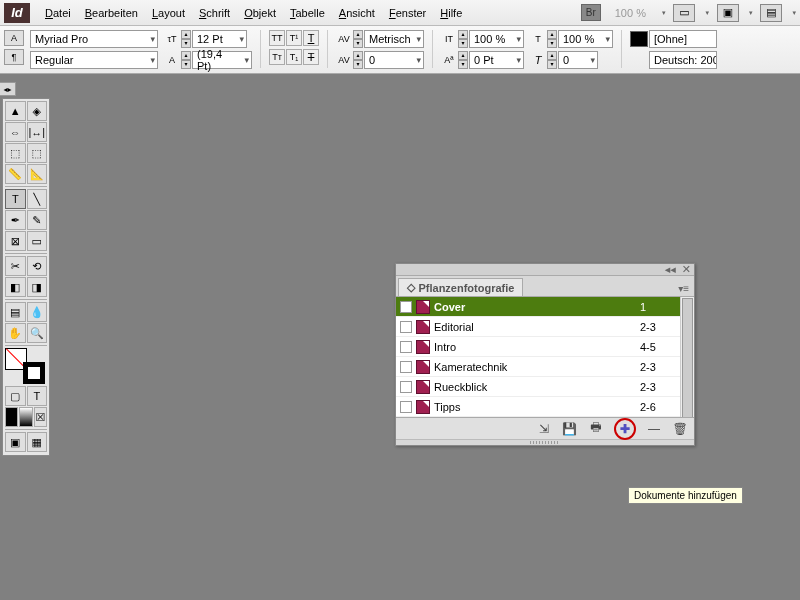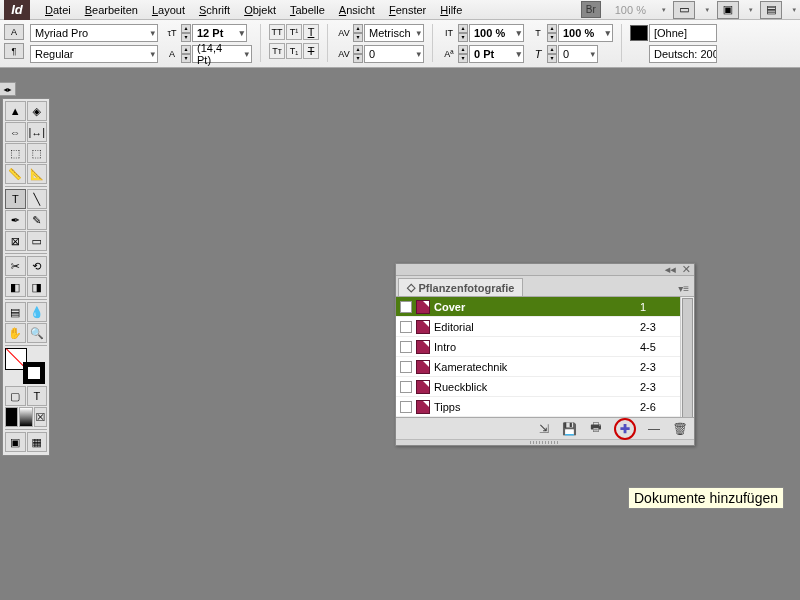--- a/index.html
+++ b/index.html
@@ -1,33 +1,33 @@
 <!DOCTYPE html>
 <html><head>
 <meta charset="utf-8">
 <style>
 * { margin: 0; padding: 0; box-sizing: border-box; font-family: Tahoma, sans-serif; font-size: 11px; }
 body { background: #808080; width: 800px; height: 600px; overflow: hidden; position: relative; }
-.menubar { background: linear-gradient(#f5f5f5,#e8e8e8); height: 20px; display: flex; align-items: center; padding: 0 4px; border-bottom: 1px solid #bbb; }
+.menubar { background: linear-gradient(#f5f5f5,#e8e8e8); height: 26px; display: flex; align-items: center; padding: 0 4px; border-bottom: 1px solid #bbb; }
 .id-logo { width: 26px; height: 20px; background: #4a3030; color: #fff; font-weight: bold; font-style: italic; display: flex; align-items: center; justify-content: center; font-size: 13px; margin-right: 8px; }
 .menu-item { padding: 3px 7px; cursor: default; }
 .menu-item u { text-decoration: underline; }
 .menu-right { margin-left: auto; display: flex; align-items: center; gap: 8px; }
 .br-box { background: #888; color: #333; padding: 2px 4px; font-size: 10px; border: 1px solid #666; }
 .zoom-disp { color: #999; padding: 0 6px; }
 .view-icon { width: 22px; height: 18px; border: 1px solid #888; background: #ddd; display: flex; align-items: center; justify-content: center; }
 .dd-arrow { font-size: 7px; color: #666; margin-left: 2px; }
 .ctrlbar { background: linear-gradient(#f8f8f8,#ebebeb); height: 48px; border-bottom: 1px solid #aaa; display: flex; align-items: flex-start; padding: 4px; gap: 6px; }
 .ctrl-col { display: flex; flex-direction: column; gap: 3px; }
 .ctrl-row { display: flex; align-items: center; gap: 1px; }
 .para-icon { width: 20px; height: 16px; border: 1px solid #999; background: #e0e0e0; display: flex; align-items: center; justify-content: center; font-size: 9px; }
 .combo { border: 1px solid #999; background: #fff; height: 18px; display: flex; align-items: center; padding: 0 14px 0 4px; position: relative; }
 .combo::after { content: '▾'; position: absolute; right: 2px; font-size: 9px; color: #555; }
 .combo.w140 { width: 128px; }
-.combo.w55 { width: 55px; font-weight: bold; }
+.combo.w55 { width: 55px; }
 .combo.w60 { width: 60px; }
 .combo.w40 { width: 40px; }
 .tiny-icon { width: 16px; height: 16px; border: 1px solid #aaa; background: #eee; display: flex; align-items: center; justify-content: center; font-size: 9px; }
 .tiny-icon.nb { border: none; background: none; }
 .sep { width: 1px; height: 38px; background: #ccc; margin: 0 2px; }
 .stepper { display: flex; flex-direction: column; }
 .step-btn { width: 10px; height: 9px; border: 1px solid #999; background: #ddd; font-size: 6px; line-height: 7px; text-align: center; }
 .swatch { width: 18px; height: 16px; border: 1px solid #666; background: #000; }
 .lang-box { border: 1px solid #999; background: #fff; padding: 2px 4px; width: 68px; overflow: hidden; white-space: nowrap; }
 .sidebar-tab { position: absolute; left: 0; top: 82px; width: 16px; height: 14px; background: #d8d8d8; border: 1px solid #999; border-left: none; display: flex; align-items: center; justify-content: center; font-size: 8px; }
@@ -54,21 +54,21 @@
 .doc-name { flex: 1; }
 .doc-name.sel { font-weight: bold; }
 .doc-pages { width: 50px; text-align: left; }
 .sb-track { position: absolute; right: 0; top: 0; bottom: 0; width: 14px; background: #eee; border-left: 1px solid #ccc; }
 .sb-thumb { background: #ccc; border: 1px solid #999; margin: 1px; height: 120px; }
 .panel-foot { height: 22px; background: #e0e0e0; border-top: 1px solid #aaa; display: flex; align-items: center; justify-content: flex-end; padding: 0 6px; gap: 10px; }
 .foot-icon { width: 16px; height: 16px; display: flex; align-items: center; justify-content: center; font-size: 12px; color: #444; cursor: default; }
 .circle-hl { border: 2px solid #c00; border-radius: 50%; width: 22px; height: 22px; display: flex; align-items: center; justify-content: center; }
 .panel-grip { height: 6px; background: #d8d8d8; border-top: 1px solid #bbb; display: flex; justify-content: center; align-items: center; }
 .grip-dots { width: 30px; height: 3px; background: repeating-linear-gradient(90deg,#999,#999 1px,transparent 1px,transparent 3px); }
-.tooltip { position: absolute; left: 628px; top: 487px; background: #ffffe1; border: 1px solid #888; padding: 2px 5px; font-size: 14px; white-space: nowrap; }
+.tooltip { position: absolute; left: 628px; top: 487px; background: #ffffe1; border: 1px solid #888; padding: 2px 5px; font-size: 10px; white-space: nowrap; }
 </style>
 </head>
 <body>
 
 <div class="menubar">
   <div class="id-logo">Id</div>
   <div id="menu-items" style="display: flex;">
       <span class="menu-item"><u>D</u>atei</span>
       <span class="menu-item"><u>B</u>earbeiten</span>
       <span class="menu-item"><u>L</u>ayout</span>
@@ -109,21 +109,21 @@
           <div class="step-btn">▾</div>
         </div>
         <div class="combo w55">12 Pt</div>
       </div>
     <div class="ctrl-row">
         <span class="tiny-icon nb">A</span>
         <div class="stepper">
           <div class="step-btn">▴</div>
           <div class="step-btn">▾</div>
         </div>
-        <div class="combo w60">(14,4 Pt)</div>
+        <div class="combo w60">(19,4 Pt)</div>
       </div>
   </div>
   <div class="sep"></div>
   <div class="ctrl-col">
     <div class="ctrl-row">
         <span class="tiny-icon">TT</span>
         <span class="tiny-icon">T¹</span>
         <span class="tiny-icon">
           <u>T</u>
         </span>

